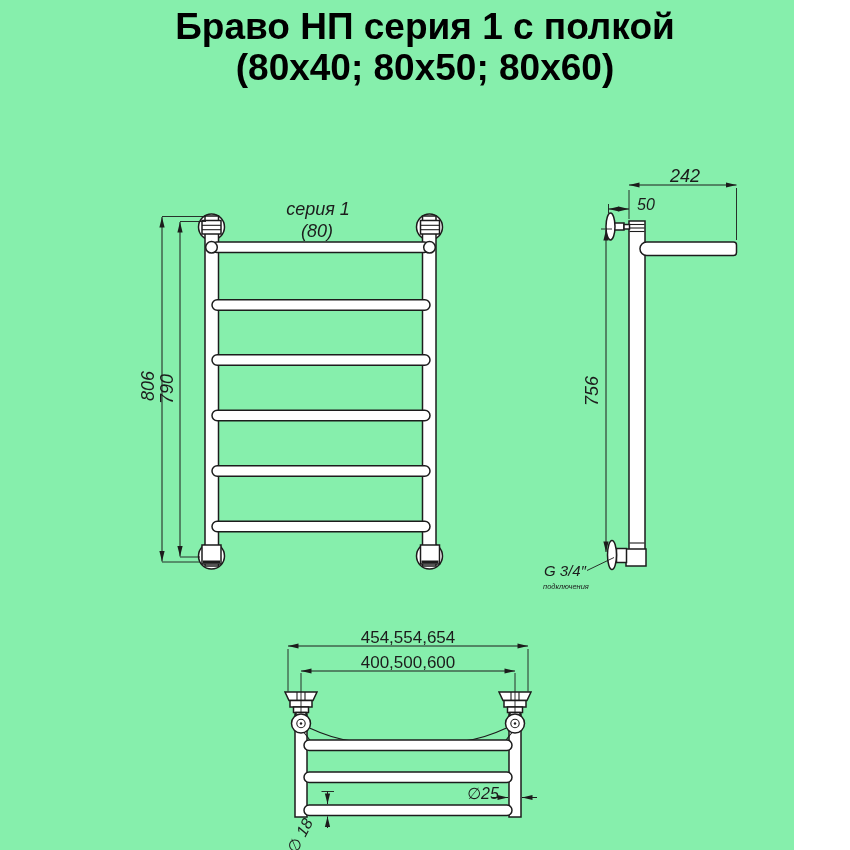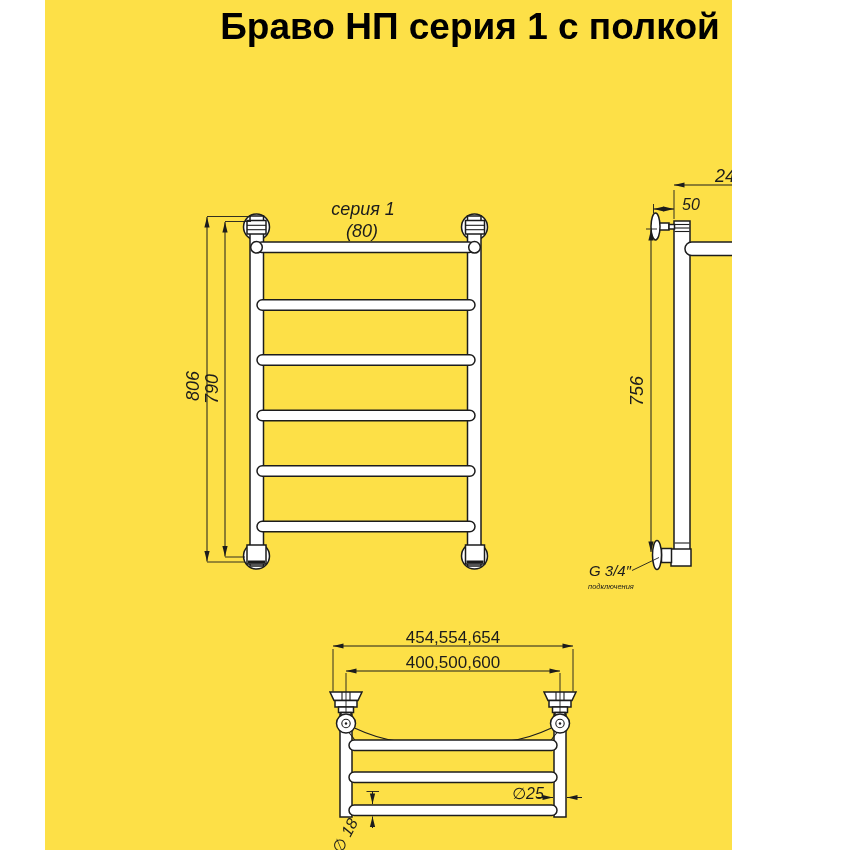--- a/index.html
+++ b/index.html
@@ -1,17 +1,17 @@
 <!DOCTYPE html>
 <html><head>
 <meta charset="utf-8">
 <style>
   html,body{margin:0;padding:0;background:#ffffff;}
-  .sheet{position:relative;width:687px;height:850px;background:#fde047;overflow:hidden;
-         font-family:"Liberation Sans",sans-serif;color:#1c1c1c;margin-left:45px;}
+  .sheet{position:relative;width:794px;height:850px;background:#86efac;overflow:hidden;
+         font-family:"Liberation Sans",sans-serif;color:#1c1c1c;}
   .title{position:absolute;top:6px;left:0;width:850px;text-align:center;
          font-weight:bold;font-size:37px;line-height:41px;color:#000;}
   svg{position:absolute;left:0;top:0;}
   .ol{fill:#ffffff;stroke:#1c1c1c;stroke-width:1.5;}
   .md{fill:none;stroke:#1c1c1c;stroke-width:1.1;}
   .thin{fill:none;stroke:#1c1c1c;stroke-width:0.9;}
   .dimline{fill:none;stroke:#1c1c1c;stroke-width:1;marker-start:url(#as);marker-end:url(#ae);}
   .arr{fill:none;stroke:#1c1c1c;stroke-width:1;marker-end:url(#ae);}
   .dimtext{font:italic 18px "Liberation Sans","DejaVu Sans",sans-serif;fill:#1c1c1c;}
   .dimtext-s{font:italic 16px "Liberation Sans","DejaVu Sans",sans-serif;fill:#1c1c1c;}
@@ -19,20 +19,21 @@
   .note{font:italic 15px "Liberation Sans","DejaVu Sans",sans-serif;fill:#1c1c1c;}
   .note-sm{font:italic 7.5px "Liberation Sans","DejaVu Sans",sans-serif;fill:#1c1c1c;}
 </style>
 </head>
 <body>
 
 <div class="sheet">
 
   <div class="title">
     <div>Браво НП серия 1 с полкой</div>
+    <div>(80x40; 80x50; 80x60)</div>
   </div>
 
   <svg width="850" height="850" viewBox="0 0 850 850">
     <defs>
       <marker id="as" markerWidth="12" markerHeight="8" refX="0.5" refY="4" orient="auto" markerUnits="userSpaceOnUse">
         <path d="M0.5,4 L11,1.4 L11,6.6 Z" fill="#1c1c1c"></path>
       </marker>
       <marker id="ae" markerWidth="12" markerHeight="8" refX="11.5" refY="4" orient="auto" markerUnits="userSpaceOnUse">
         <path d="M11.5,4 L1,1.4 L1,6.6 Z" fill="#1c1c1c"></path>
       </marker>

